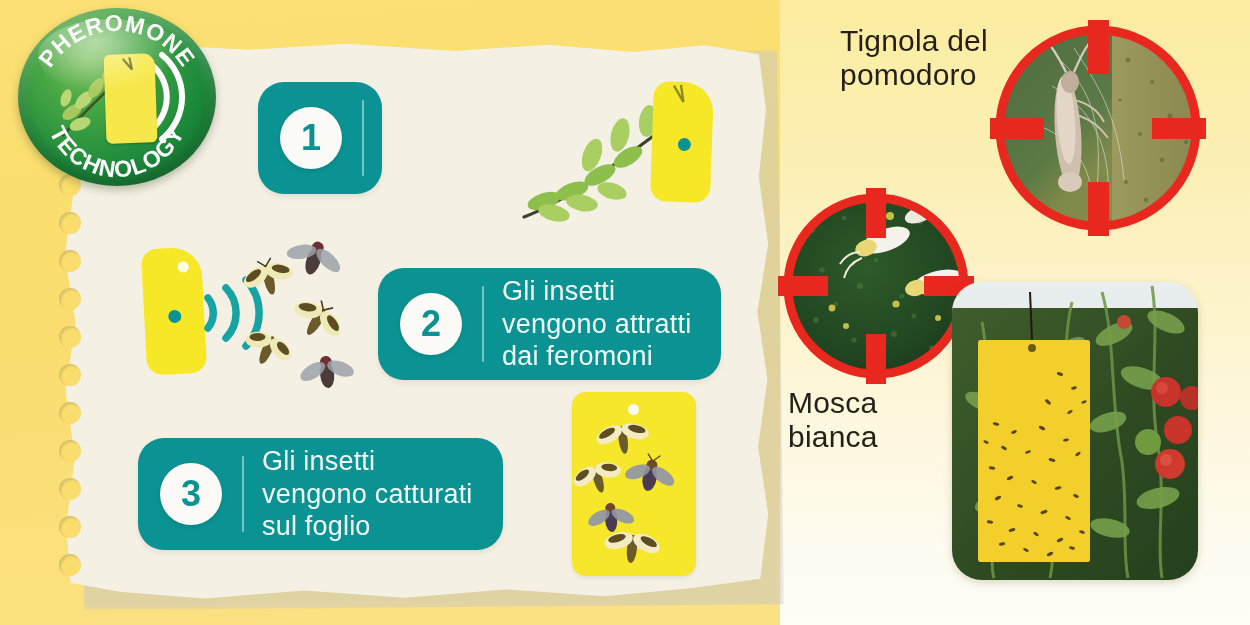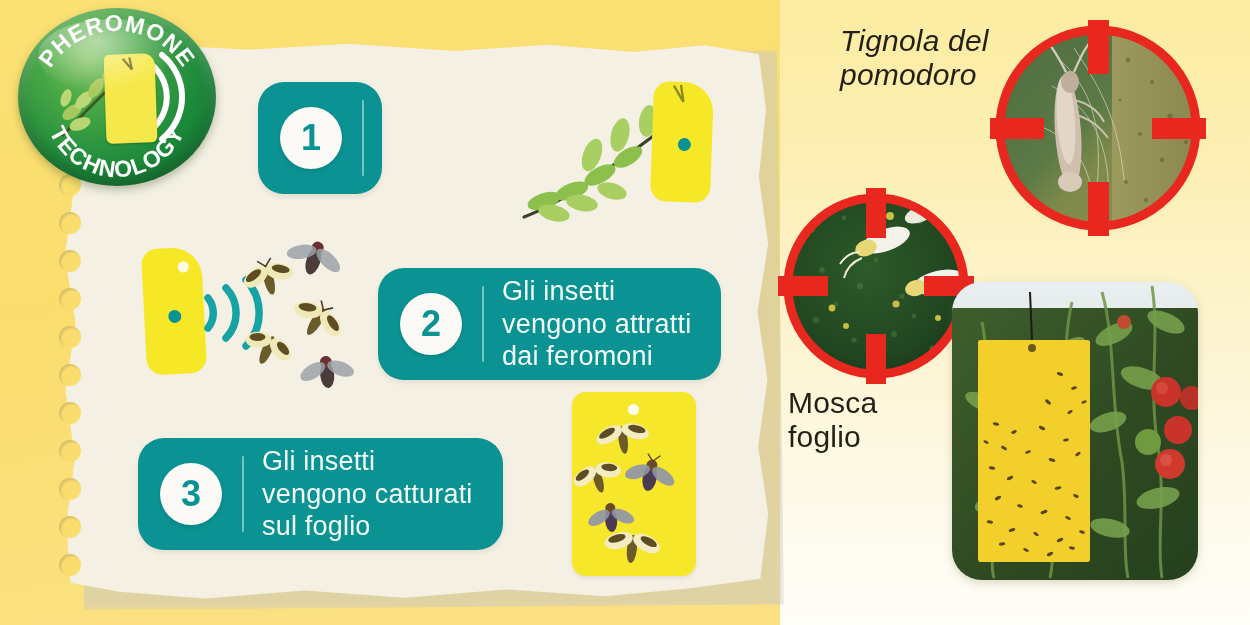--- a/index.html
+++ b/index.html
@@ -136,21 +136,21 @@
 
   #photo-field{
     position:absolute;left:952px;top:282px;width:246px;height:298px;
     border-radius:30px;overflow:hidden;box-shadow:0 3px 8px rgba(120,110,60,.25);
   }
 
   .caption{
     position:absolute;color:#241f17;font-size:30px;line-height:1.14;
     white-space:pre-line;letter-spacing:.2px;
   }
-  #cap-moth{left:840px;top:24px;text-align:left;font-style:italic;}
+  #cap-moth{left:840px;top:24px;text-align:left;}
   #cap-fly{left:788px;top:386px;text-align:left;}
 </style>
 </head>
 <body>
 
 <div id="stage">
 
   <div class="bg-left"></div>
   <div class="bg-right"></div>
 
@@ -393,21 +393,21 @@
         <ellipse cx="14" cy="14" rx="9" ry="3.8" fill="#5e4c22" transform="rotate(-22 14 14)"></ellipse>
         <ellipse cx="46" cy="14" rx="9" ry="3.8" fill="#5e4c22" transform="rotate(22 46 14)"></ellipse>
       </g>
         </svg>
     </div>
   </div>
 
   <div class="caption" id="cap-moth">Tignola del
 pomodoro</div>
   <div class="caption" id="cap-fly">Mosca
-foglio</div>
+bianca</div>
 
   <div class="photo-circle" id="photo-moth">
     <svg viewBox="0 0 196 196" style="width:100%;height:100%">
       <defs>
         <linearGradient id="gMoth" x1="0" y1="0" x2="1" y2="1">
           <stop offset="0%" stop-color="#4d6b3f"></stop>
             <stop offset="45%" stop-color="#5c7a46"></stop>
           <stop offset="60%" stop-color="#7f8a4a"></stop>
             <stop offset="100%" stop-color="#8e8b54"></stop>
         </linearGradient>

